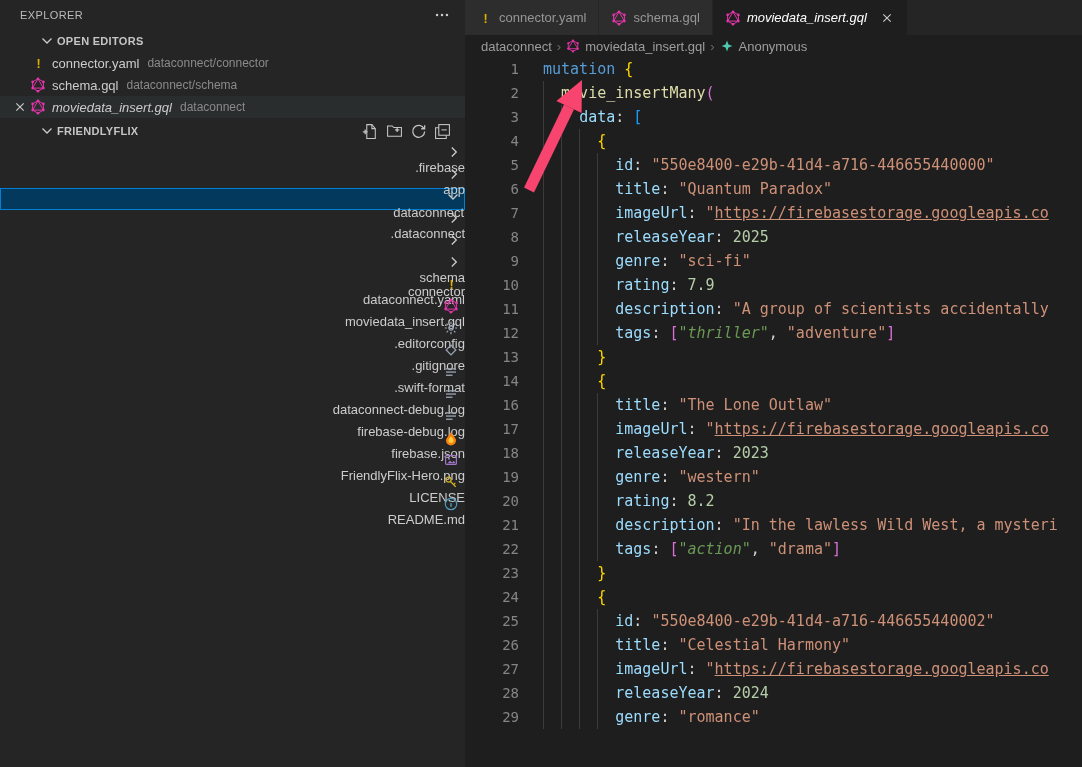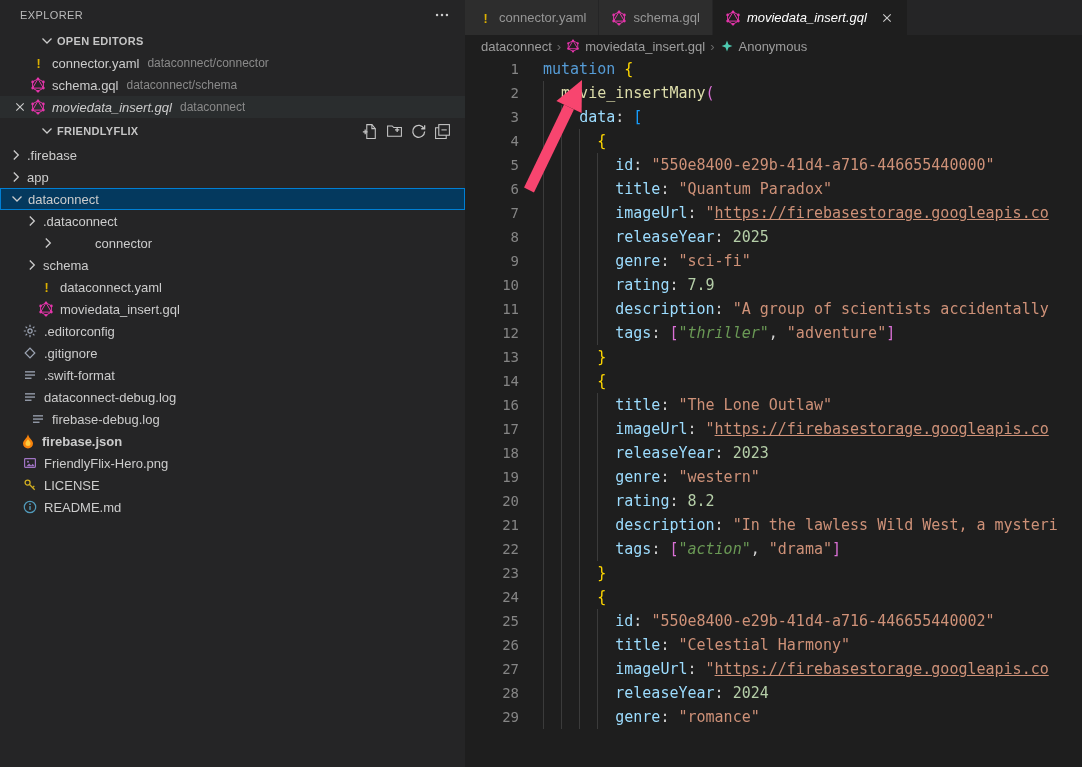--- a/index.html
+++ b/index.html
@@ -22,21 +22,21 @@
   .ff-actions { margin-left:auto; display:flex; gap:7px; padding-right:14px; }
   .ff-actions .act { width:17px; height:17px; cursor:pointer; }
   .oe-row { height:22px; display:flex; align-items:center; cursor:pointer; }
   .oe-row.active { background:#2a2d2e; }
   .close-slot { width:16px; height:16px; margin-left:12px; margin-right:2px; flex:none; }
   .icon { width:16px; height:16px; display:inline-flex; flex:none; }
   .oe-row .icon, .tree-row .icon { margin-right:6px; }
   .oe-name { white-space:nowrap; color:#cccccc; }
   .oe-path { margin-left:8px; font-size:12px; color:#8a8a8a; white-space:nowrap; overflow:hidden; }
   .italic { font-style:italic; }
-  .tree-row { height:22px; display:flex; align-items:center; cursor:pointer; }
+  .tree-row { height:22px; display:flex; align-items:flex-end; cursor:pointer;flex-direction:column; }
   .tree-row.selected { background:#04395e; border:1px solid #007fd4; }
   .tree-row .chev { width:16px; height:16px; margin-right:3px; flex:none; color:#cccccc; }
   .tree-label { white-space:nowrap; }
 
   
   .editor-pane { position:absolute; left:465px; top:0; right:0; bottom:0; background:#1e1e1e; display:flex; flex-direction:column; }
   .tabbar { height:35px; background:#252526; display:flex; flex:none; }
   .tab { display:flex; align-items:center; gap:6px; padding:0 12px; font-size:13px; color:#969696; background:#2d2d2d; border-right:1px solid #252526; cursor:pointer; white-space:nowrap; }
   .tab.active { background:#1e1e1e; color:#ffffff; }
   .tab-close { width:16px; height:16px; margin-left:6px; cursor:pointer; }
@@ -284,21 +284,21 @@
         <div class="tree-row" style="padding-left: 22px; margin-left: 8px;">
           <span class="icon">
             <svg viewBox="0 0 16 16" fill="#9da5b4">
               <rect x="3" y="4.2" width="10" height="1.3"></rect>
               <rect x="3" y="7.4" width="10" height="1.3"></rect>
               <rect x="3" y="10.6" width="6.5" height="1.3"></rect>
             </svg>
           </span>
           <span class="tree-label">firebase-debug.log</span>
         </div>
-        <div class="tree-row" style="padding-left: 20px; font-weight: bold;">
+        <div class="tree-row" style="padding-left: 20px;">
           <span class="icon">
             <svg viewBox="0 0 16 16">
               <path d="M8 1.3c.5 2.3 1.7 3.7 3 5.1 1.2 1.3 2 2.6 2 4.1a5 5 0 0 1-10 0c0-1.5.8-2.8 2-4.1 1.3-1.4 2.5-2.8 3-5.1z" fill="#f6820c"></path>
               <path d="M8 6.2c.9 1.4 2.5 2.4 2.5 4.2a2.5 2.5 0 0 1-5 0C5.5 8.6 7.1 7.6 8 6.2z" fill="#fcca3f"></path>
             </svg>
           </span>
           <span class="tree-label">firebase.json</span>
         </div>
         <div class="tree-row" style="padding-left: 22px;">
           <span class="icon">

